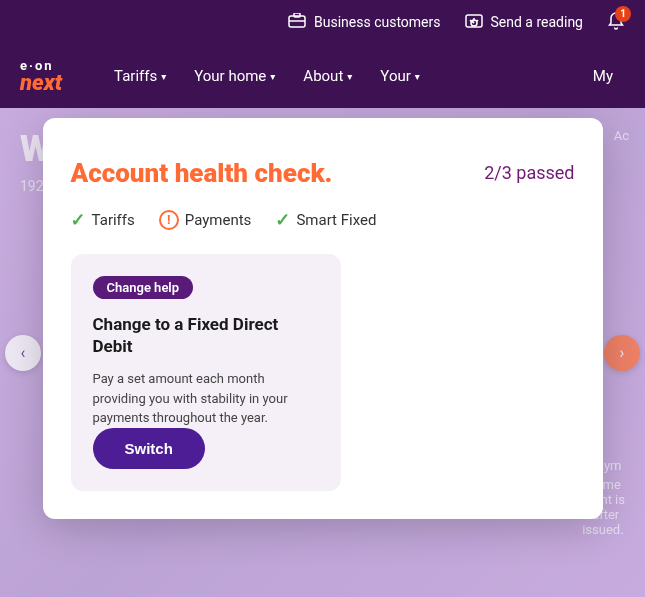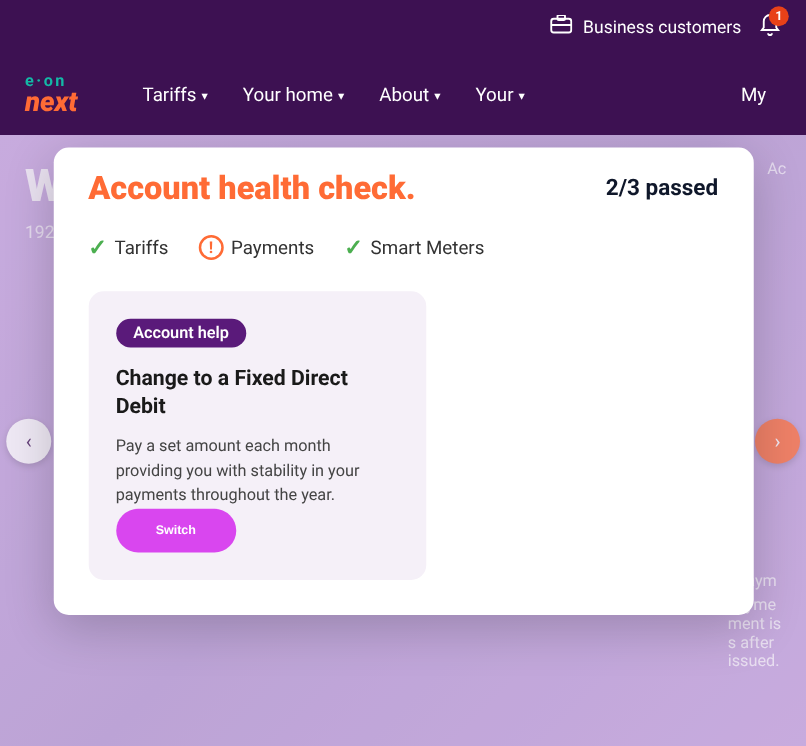--- a/index.html
+++ b/index.html
@@ -12,21 +12,21 @@
     }
 
     
     .top-bar {
       background-color: #3d1152;
       height: 44px;
       display: flex;
       align-items: center;
       justify-content: flex-end;
       padding: 0 20px;
-      gap: 14px;
+      gap: 24px;
     }
     .top-bar-item {
       display: flex;
       align-items: center;
       gap: 8px;
       color: white;
       font-size: 14px;
       cursor: pointer;
     }
     .notification-wrapper {
@@ -58,21 +58,21 @@
       align-items: center;
       padding: 0 20px;
       gap: 0;
     }
     .logo-area {
       display: flex;
       align-items: center;
       margin-right: 40px;
     }
     .logo-eon {
-      color: #14b8a6;
+      color: #ffffff;
       font-size: 13px;
       font-weight: bold;
       letter-spacing: 2px;
       line-height: 1;
     }
     .logo-next {
       color: #ff6b35;
       font-size: 22px;
       font-weight: 900;
       font-style: italic;
@@ -187,42 +187,42 @@
       display: flex;
       align-items: flex-start;
       justify-content: center;
       padding-top: 10px;
     }
 
     
     .modal {
       background: white;
       border-radius: 12px;
-      padding: 18px 28px 28px 28px;
+      padding: 40px 28px 28px 28px;
       width: 560px;
       max-width: 90%;
       box-shadow: 0 10px 40px rgba(0,0,0,0.2);
       position: relative;
     }
     .modal-header {
       display: flex;
       justify-content: space-between;
       align-items: flex-start;
       margin-bottom: 20px;
     }
     .modal-title {
       color: #ff6b35;
       font-size: 26px;
       font-weight: 900;
       line-height: 1.2;
     }
     .modal-score {
-      color: #0f172a;
+      color: #701a75;
       font-size: 18px;
-      font-weight: 700;
+      font-weight: 400;
       white-space: nowrap;
       padding-top: 4px;
     }
     .modal-checks {
       display: flex;
       align-items: center;
       gap: 24px;
       margin-bottom: 24px;
     }
     .check-item {
@@ -273,46 +273,60 @@
       color: #1a1a1a;
       margin-bottom: 12px;
       line-height: 1.3;
     }
     .card-description {
       font-size: 13px;
       color: #444;
       line-height: 1.5;
     }
     .switch-button {
-      background: #d946ef;
+      background: #4c1d95;
       color: white;
       border: none;
       border-radius: 25px;
       padding: 12px 32px;
-      font-size: 10px;
+      font-size: 15px;
       font-weight: 700;
       cursor: pointer;
       display: inline-block;
     }
   </style>
 </head>
 <body>
 
 <div class="top-bar">
   <div class="top-bar-item">
 
     <span>
       <svg width="18" height="16" viewBox="0 0 18 16" fill="none">
         <rect x="6" y="0" width="6" height="4" rx="1" stroke="white" stroke-width="1.5" fill="none"></rect>
         <rect x="1" y="3" width="16" height="11" rx="2" stroke="white" stroke-width="1.5" fill="none"></rect>
         <line x1="1" y1="8" x2="17" y2="8" stroke="white" stroke-width="1.5"></line>
       </svg>
     </span>
     <span>Business customers</span>
   </div>
+  <div class="top-bar-item">
+
+    <span>
+      <svg width="18" height="16" viewBox="0 0 18 16" fill="none">
+        <rect x="1" y="2" width="16" height="12" rx="2" stroke="white" stroke-width="1.5" fill="none"></rect>
+        <circle cx="9" cy="10" r="3" stroke="white" stroke-width="1.5" fill="none"></circle>
+        <line x1="9" y1="5" x2="9" y2="7" stroke="white" stroke-width="1.5"></line>
+        <line x1="5" y1="7" x2="6.5" y2="8.5" stroke="white" stroke-width="1.5"></line>
+        <line x1="13" y1="7" x2="11.5" y2="8.5" stroke="white" stroke-width="1.5"></line>
+        <line x1="9" y1="10" x2="7" y2="8" stroke="white" stroke-width="2"></line>
+      </svg>
+    </span>
+    <span>Send a reading</span>
+  </div>
   <div class="top-bar-item notification-wrapper">
     <span>
       <svg width="18" height="18" viewBox="0 0 18 18" fill="none">
         <path d="M9 1a5 5 0 00-5 5v5l-1.5 2h13L14 11V6a5 5 0 00-5-5z" stroke="white" stroke-width="1.5" fill="none"></path>
         <path d="M7.5 15.5a1.5 1.5 0 003 0" stroke="white" stroke-width="1.5" fill="none"></path>
       </svg>
     </span>
     <span class="notification-badge-overlay">1</span>
   </div>
 </div>
@@ -384,26 +398,26 @@
           <span>Tariffs</span>
         </div>
 
         <div class="check-item">
           <span class="check-icon-orange">!</span>
           <span>Payments</span>
         </div>
 
         <div class="check-item">
           <span class="check-icon-green">✓</span>
-          <span>Smart Meters</span>
+          <span>Smart Fixed</span>
         </div>
       </div>
 
       <div class="card">
-        <div class="card-badge">Account help</div>
+        <div class="card-badge">Change help</div>
         <div class="card-title">Change to a Fixed Direct Debit</div>
         <div class="card-description">Pay a set amount each month providing you with stability in your payments throughout the year.</div>
         <button class="switch-button">Switch</button>
       </div>
 
     </div>
   </div>
 
 </div>
 

